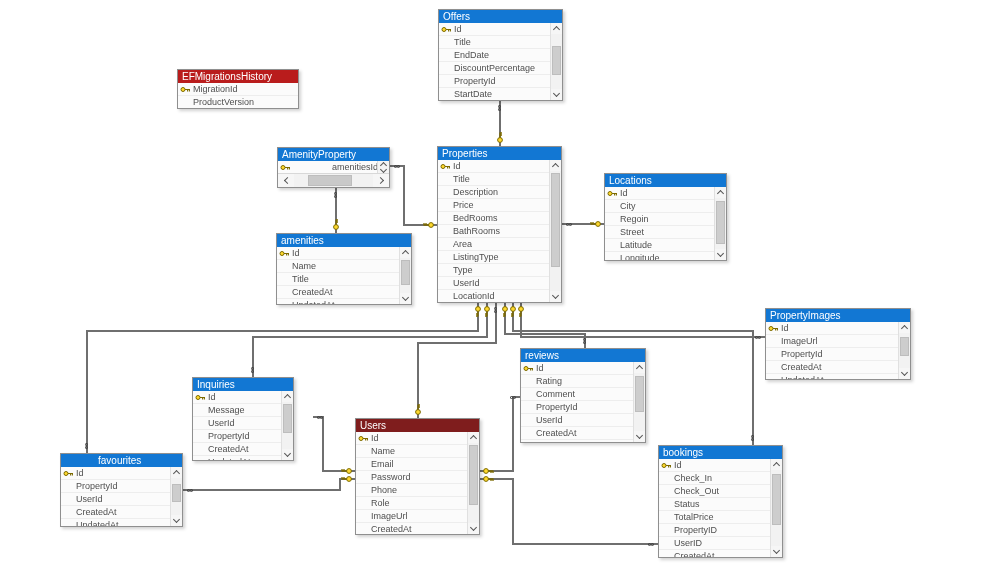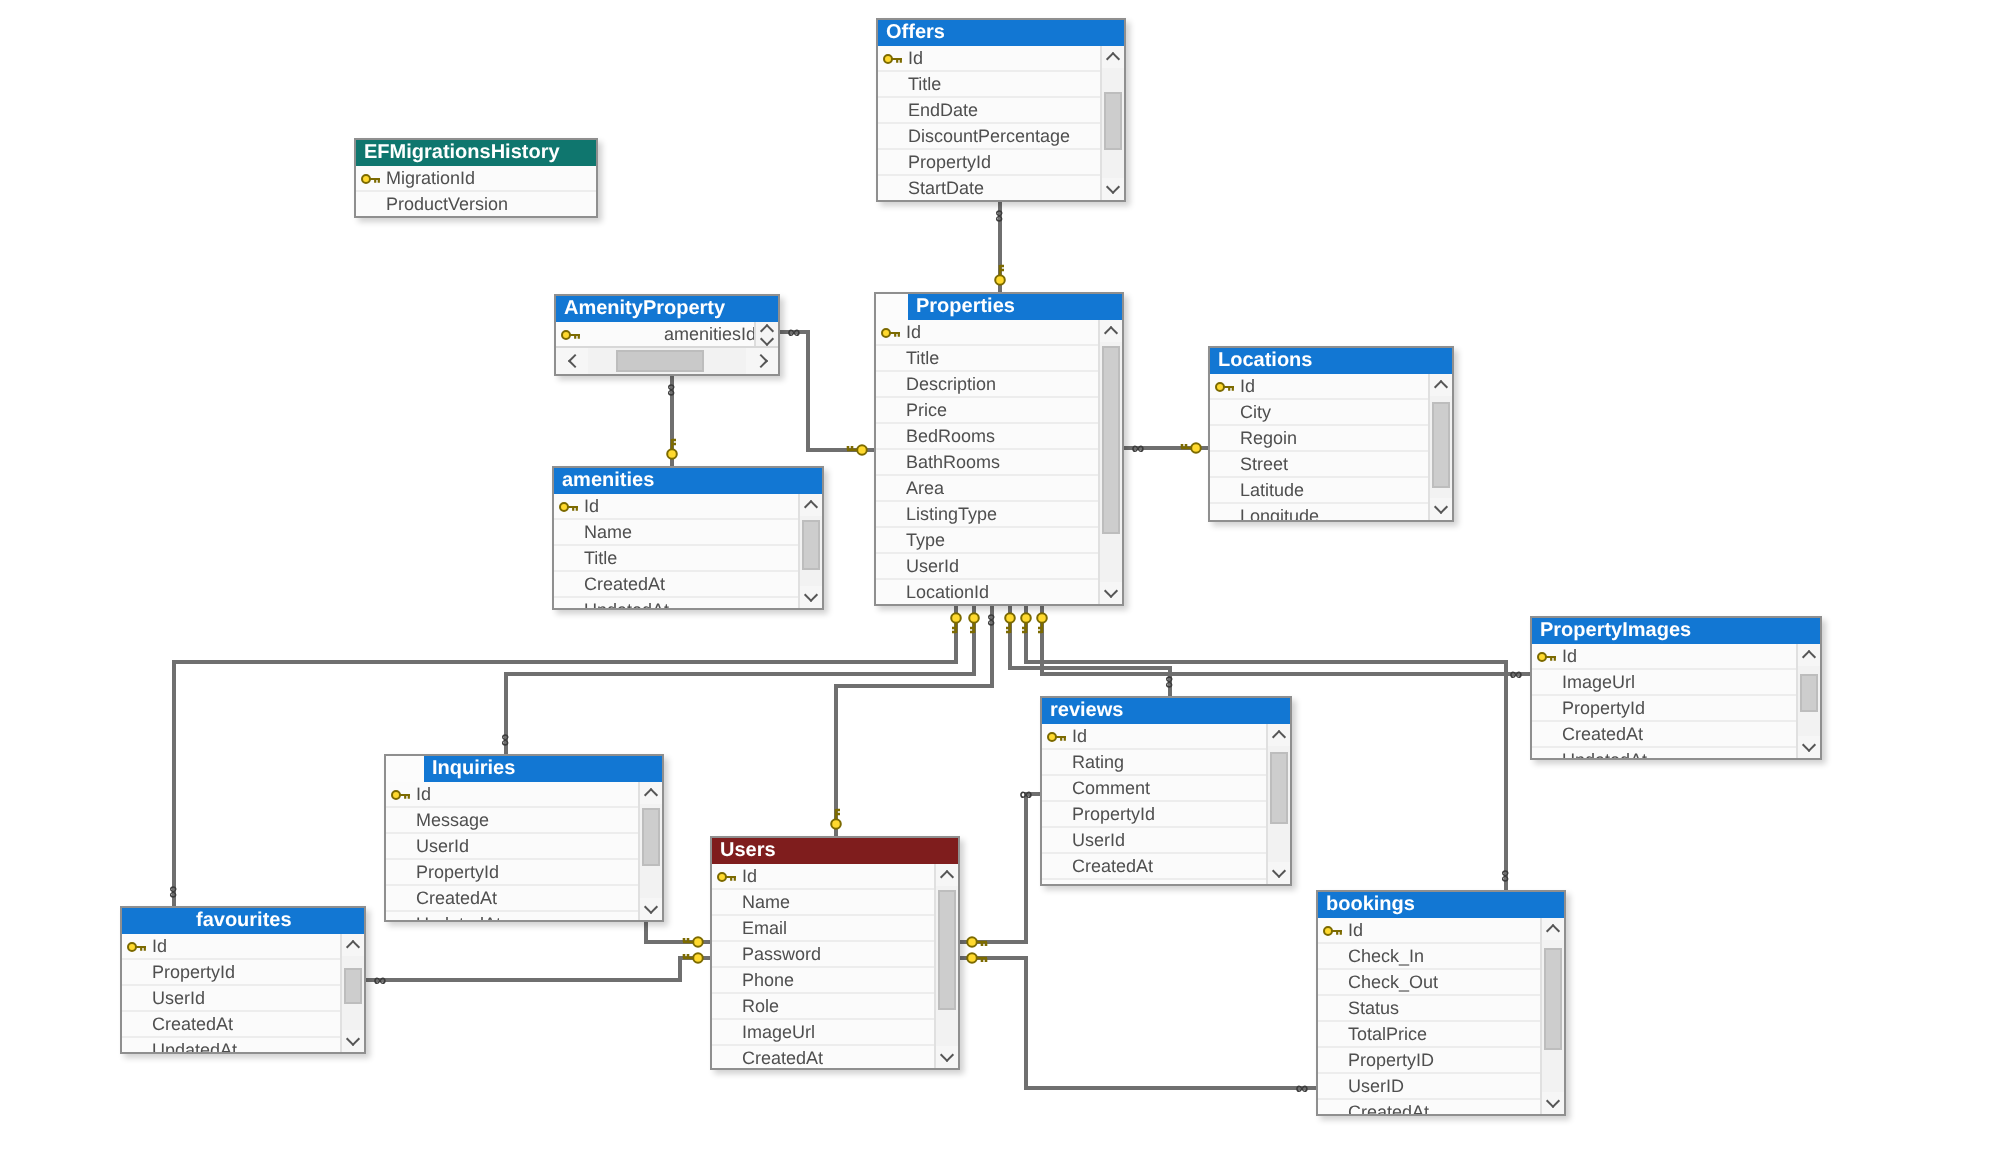--- a/index.html
+++ b/index.html
@@ -9,21 +9,21 @@
   }
   #wires { position:absolute; left:0; top:0; z-index:1; }
   .tbl {
     position:absolute; z-index:2; box-sizing:border-box;
     background:#fcfcfc; border:1px solid #8f8f8f;
     box-shadow:2px 2px 3px rgba(0,0,0,0.18);
     overflow:hidden;
   }
   .tbl-header {
     height:13px; line-height:13px; padding-left:4px;
-    color:#ffffff; font-size:10px; font-weight:bold;
+    color:#ffffff; font-size:10px; font-weight:normal;
     white-space:nowrap; overflow:hidden;
   }
   .tbl-body { position:absolute; left:0; right:0; top:13px; bottom:0; background:#fcfcfc; }
   .row {
     height:12px; line-height:12px; display:flex; align-items:center;
     border-bottom:1px solid #ededed; background:#fbfbfb;
   }
   .row .keycell { width:15px; display:flex; align-items:center; justify-content:center; flex:none; }
   .row .fname { flex:1; font-size:9px; color:#4f4f4f; white-space:nowrap; overflow:hidden; }
   
@@ -211,21 +211,21 @@
               <div class="chev up"></div>
             </div>
             <div class="sb-thumb" style="top: 23.1px; height: 28.6px;"></div>
             <div class="sb-btn down">
               <div class="chev down"></div>
             </div>
           </div>
         </div>
       </div>
       <div class="tbl" style="left: 177px; top: 69px; width: 122px; height: 40px;">
-        <div class="tbl-header" style="background: #0f766e; color: rgb(255, 255, 255);">EFMigrationsHistory</div>
+        <div class="tbl-header" style="background: #b91c1c; color: rgb(255, 255, 255);">EFMigrationsHistory</div>
         <div class="tbl-body">
           <div style="position: absolute; inset: 0px; overflow: hidden;">
             <div class="row">
               <div class="keycell">
                 <svg width="11" height="9">
                   <circle cx="3" cy="4.5" r="2" fill="#ffd92e" stroke="#7c6a00" stroke-width="1"></circle>
                   <path d="M5 4.5 L10 4.5 M7.6 4.5 L7.6 6.4 M9.4 4.5 L9.4 6.4" stroke="#7c6a00" stroke-width="1.1" fill="none"></path>
                 </svg>
               </div>
               <div class="fname">MigrationId</div>
@@ -304,21 +304,21 @@
             <div class="sb-btn up">
               <div class="chev up"></div>
             </div>
             <div class="sb-thumb" style="top: 13.1px; height: 25.2px;"></div>
             <div class="sb-btn down">
               <div class="chev down"></div>
             </div>
           </div>
         </div>
       </div>
-      <div class="tbl" style="left: 437px; top: 146px; width: 125px; height: 157px; padding-left: 16px;">
+      <div class="tbl" style="left: 437px; top: 146px; width: 125px; height: 157px;">
         <div class="tbl-header" style="background: rgb(18, 119, 211); color: rgb(255, 255, 255);">Properties</div>
         <div class="tbl-body">
           <div style="position: absolute; inset: 0px 11px 0px 0px; overflow: hidden;">
             <div class="row">
               <div class="keycell">
                 <svg width="11" height="9">
                   <circle cx="3" cy="4.5" r="2" fill="#ffd92e" stroke="#7c6a00" stroke-width="1"></circle>
                   <path d="M5 4.5 L10 4.5 M7.6 4.5 L7.6 6.4 M9.4 4.5 L9.4 6.4" stroke="#7c6a00" stroke-width="1.1" fill="none"></path>
                 </svg>
               </div>
@@ -508,21 +508,21 @@
             <div class="sb-btn up">
               <div class="chev up"></div>
             </div>
             <div class="sb-thumb" style="top: 13.9px; height: 35.96px;"></div>
             <div class="sb-btn down">
               <div class="chev down"></div>
             </div>
           </div>
         </div>
       </div>
-      <div class="tbl" style="left: 192px; top: 377px; width: 140px; height: 84px; padding-left: 19px;">
+      <div class="tbl" style="left: 192px; top: 377px; width: 102px; height: 84px;">
         <div class="tbl-header" style="background: rgb(18, 119, 211); color: rgb(255, 255, 255);">Inquiries</div>
         <div class="tbl-body">
           <div style="position: absolute; inset: 0px 11px 0px 0px; overflow: hidden;">
             <div class="row">
               <div class="keycell">
                 <svg width="11" height="9">
                   <circle cx="3" cy="4.5" r="2" fill="#ffd92e" stroke="#7c6a00" stroke-width="1"></circle>
                   <path d="M5 4.5 L10 4.5 M7.6 4.5 L7.6 6.4 M9.4 4.5 L9.4 6.4" stroke="#7c6a00" stroke-width="1.1" fill="none"></path>
                 </svg>
               </div>

